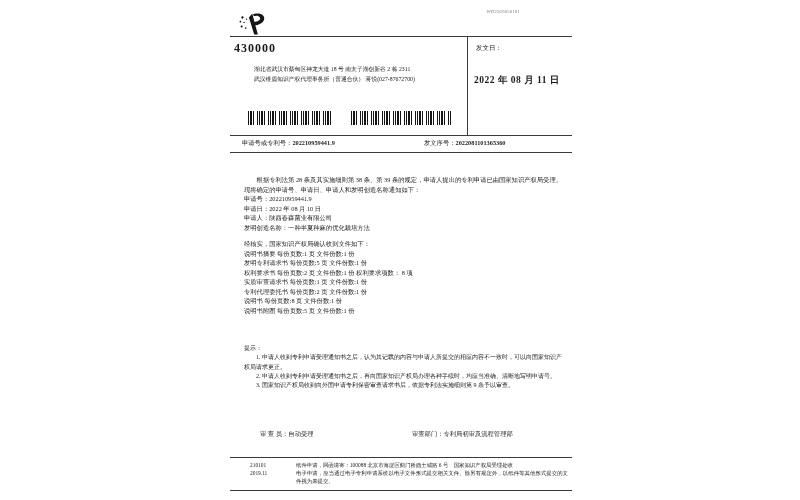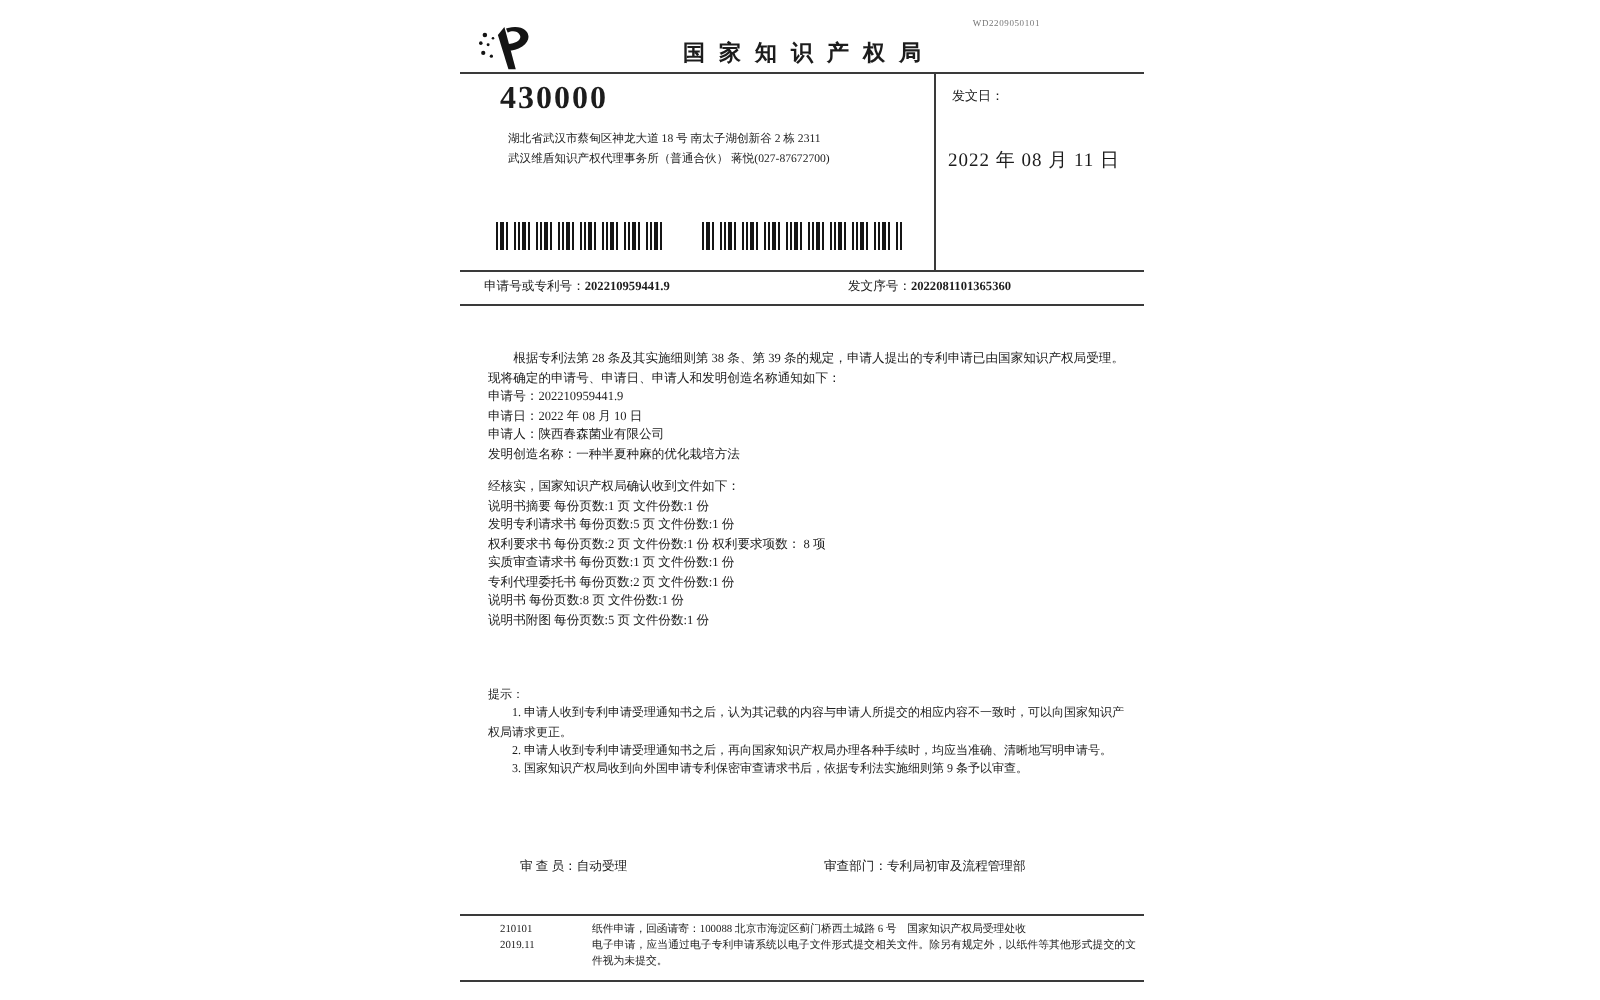--- a/index.html
+++ b/index.html
@@ -15,27 +15,27 @@
   .agency{position:absolute;left:0;right:0;top:11px;text-align:center;
     font-size:11px;font-weight:bold;letter-spacing:7px;text-indent:7px;}
   .doc-code{position:absolute;right:52px;top:1px;font-size:4.5px;color:#777;letter-spacing:.3px;}
   .rule{position:absolute;left:0;right:0;height:0;border-top:1px solid #3a3a3a;}
   .rule-1{top:28px;}
   .rule-2{top:127px;}
   .rule-3{top:144px;}
   .vdiv{position:absolute;left:237px;top:28px;height:99px;width:0;border-left:1px solid #3a3a3a;}
 
   
-  .postal{position:absolute;left:20px;top:33px;font-size:16px;font-weight:bold;letter-spacing:1px;}
+  .postal{position:absolute;left:4px;top:33px;font-size:12px;font-weight:bold;letter-spacing:1px;}
   .addr1{position:absolute;left:24px;top:57px;font-size:5.8px;white-space:nowrap;}
   .addr2{position:absolute;left:24px;top:67px;font-size:5.8px;white-space:nowrap;}
 
   
   .date-label{position:absolute;left:246px;top:36px;font-size:6.5px;}
-  .date-value{position:absolute;left:244px;top:66px;font-size:9.5px;font-weight:normal;letter-spacing:.5px;white-space:nowrap;}
+  .date-value{position:absolute;left:244px;top:66px;font-size:9.5px;font-weight:bold;letter-spacing:.5px;white-space:nowrap;}
 
   
   .barcode{position:absolute;top:103px;height:14px;background:
     repeating-linear-gradient(90deg,#151515 0 1px,#fff 1px 2px,#151515 2px 4px,#fff 4px 5px,
       #151515 5px 6px,#fff 6px 9px,#151515 9px 10px,#fff 10px 11px);}
   .barcode.b1{left:18px;width:86px;}
   .barcode.b2{left:121px;width:100px;}
 
   
   .ref-row{position:absolute;left:12px;right:8px;top:131px;font-size:6.3px;white-space:nowrap;}
@@ -74,21 +74,20 @@
   <svg class="logo" viewBox="0 0 40 32" xmlns="http://www.w3.org/2000/svg">
     <path d="M19 3 L26 29 L21.5 29 L15 8 Z" fill="#141414"></path>
     <path d="M20 4 C 33 0 38 10 30 15 C 27 17 24 17.5 21.5 17.5 L20.5 13.5 C 26 13.5 30 11 28.5 8 C 27 5 23 5.5 21 6.5 Z" fill="#141414"></path>
     <circle cx="7" cy="8" r="1.4" fill="#141414"></circle>
     <circle cx="4.5" cy="13" r="1.1" fill="#141414"></circle>
     <circle cx="9" cy="14" r="0.9" fill="#141414"></circle>
     <circle cx="6" cy="19" r="1.3" fill="#141414"></circle>
     <circle cx="11" cy="21" r="1.0" fill="#141414"></circle>
     <circle cx="12" cy="10" r="0.8" fill="#141414"></circle>
   </svg>
-  <div class="agency">国家知识产权局</div>
   <div class="doc-code">WD2209050101</div>
   <div class="rule rule-1"></div>
   <div class="vdiv"></div>
 
   <div class="postal">430000</div>
   <div class="addr1">湖北省武汉市蔡甸区神龙大道 18 号 南太子湖创新谷 2 栋 2311</div>
   <div class="addr2">武汉维盾知识产权代理事务所（普通合伙）  蒋悦(027-87672700)</div>
 
   <div class="date-label">发文日：</div>
   <div class="date-value">2022 年 08 月 11 日</div>

